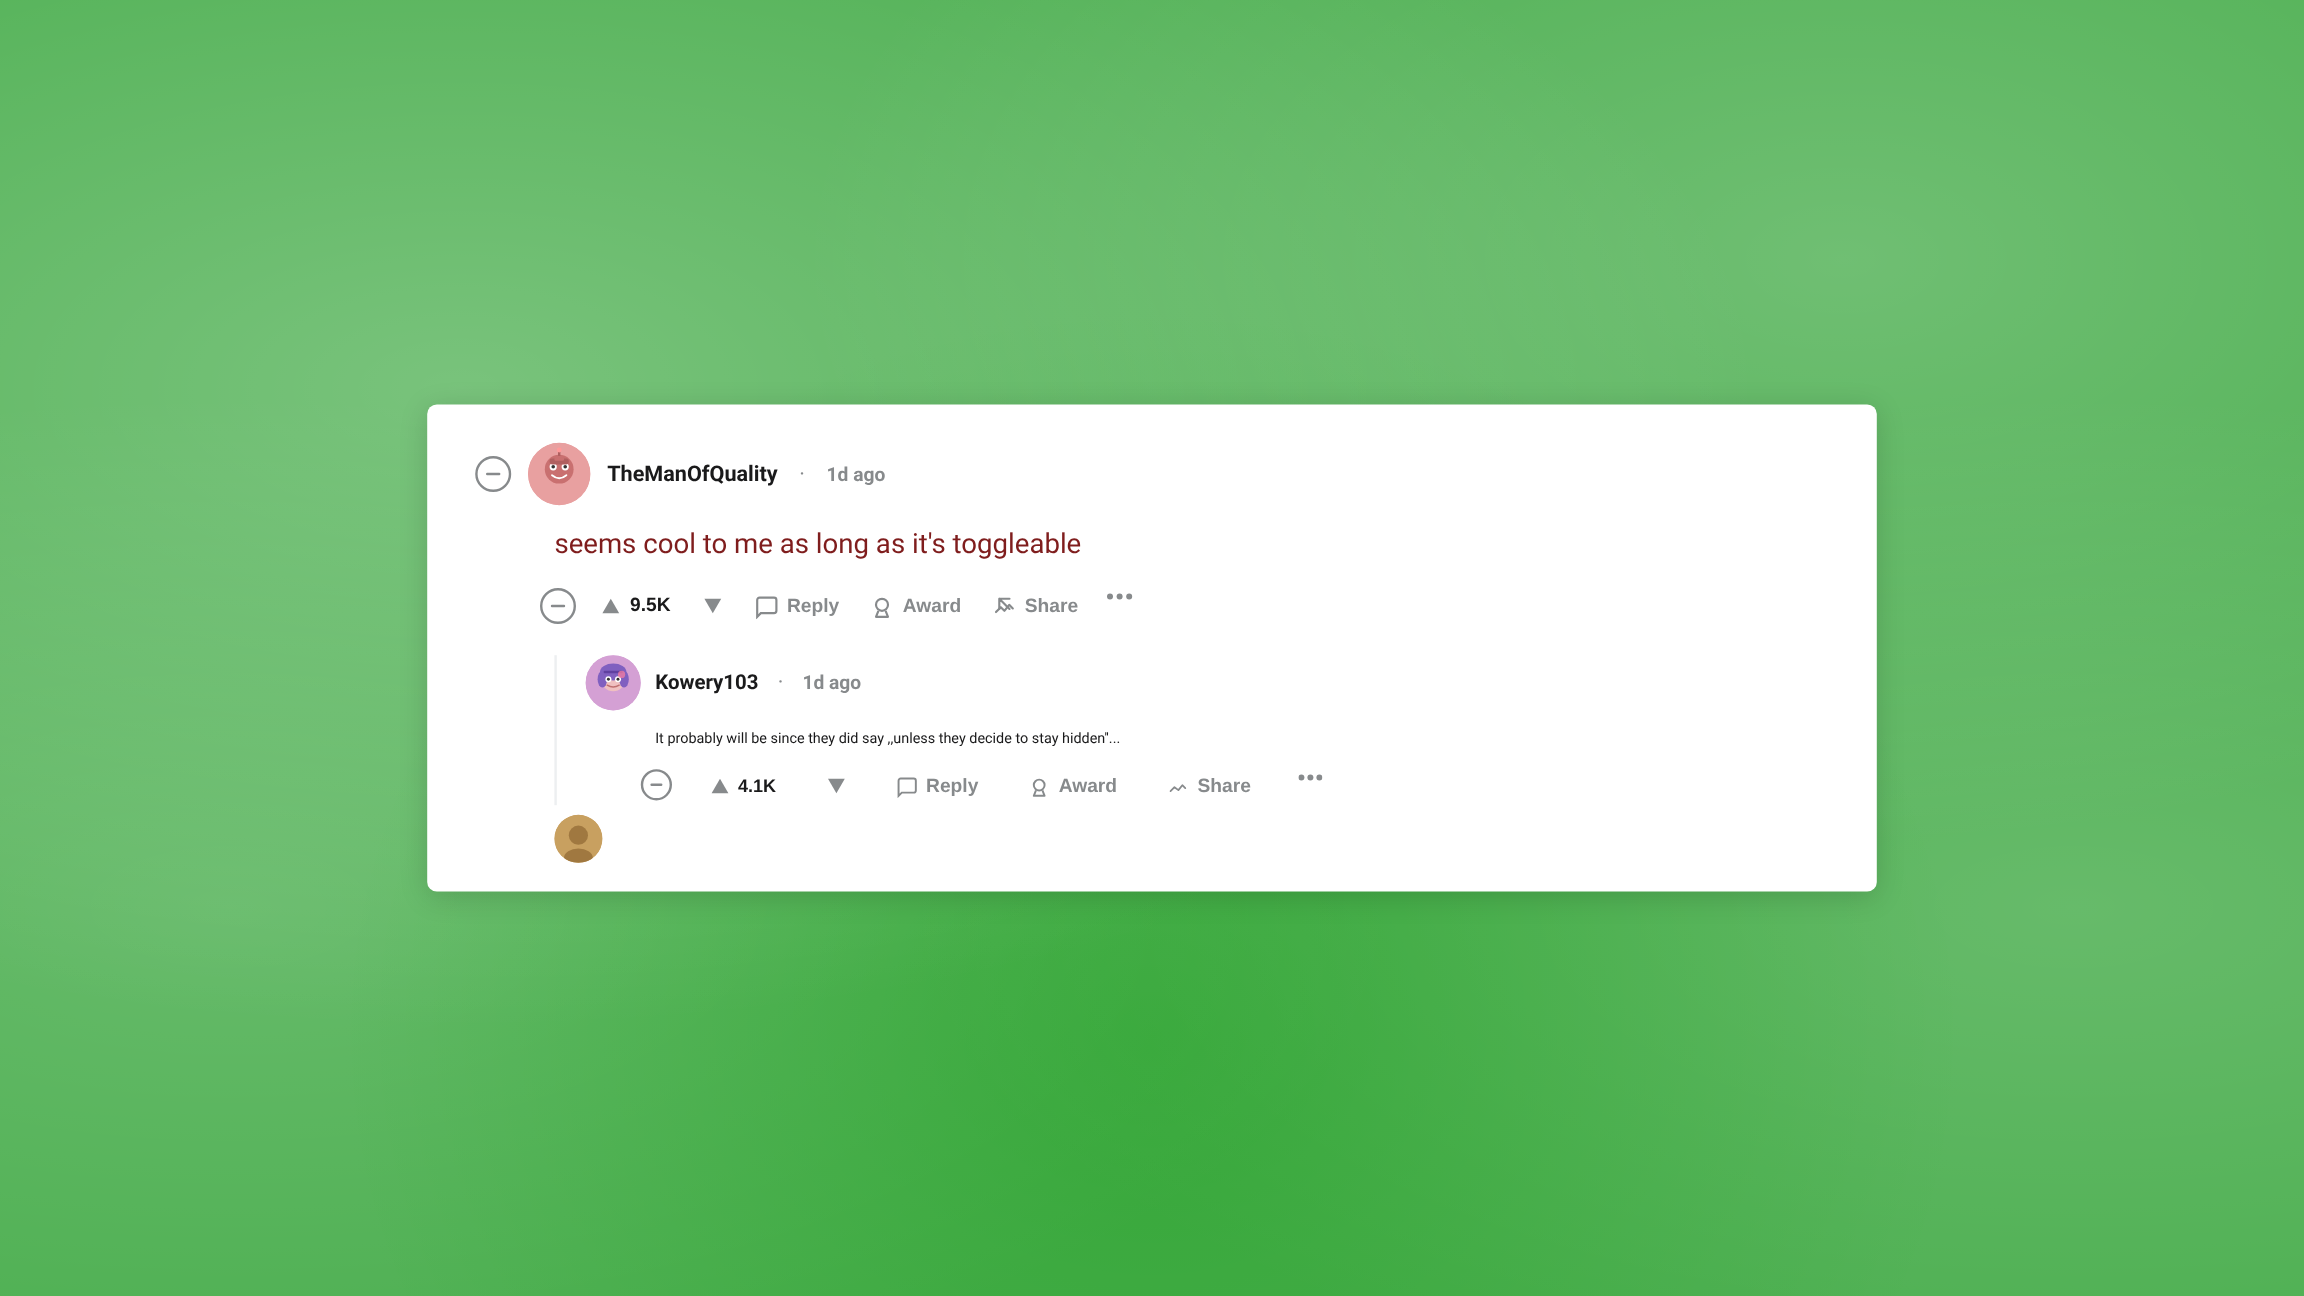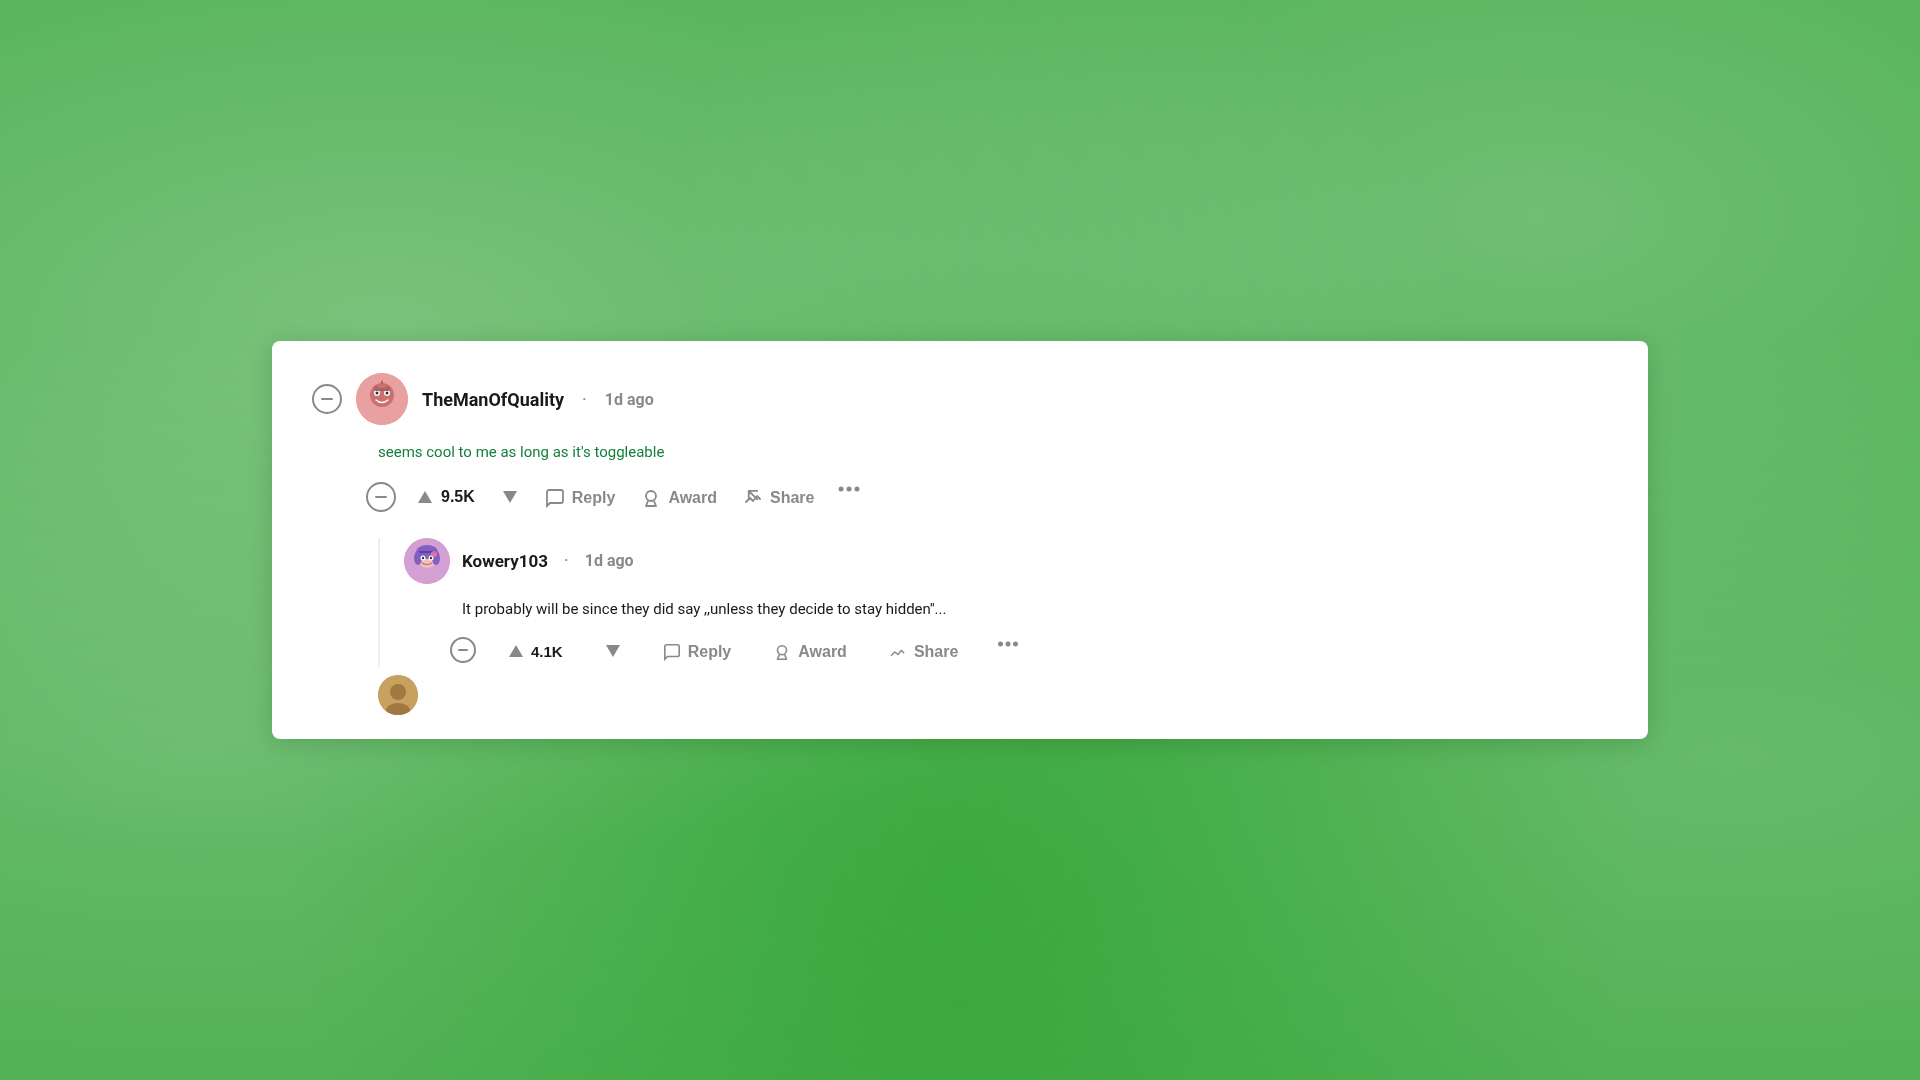--- a/index.html
+++ b/index.html
@@ -25,21 +25,21 @@
         radial-gradient(ellipse at 50% 80%, rgba(0,150,0,0.3) 0%, transparent 50%),
         radial-gradient(ellipse at 10% 70%, rgba(255,255,255,0.15) 0%, transparent 40%),
         radial-gradient(ellipse at 90% 70%, rgba(255,255,255,0.15) 0%, transparent 40%);
       background-color: #4caf50;
     }
 
     .card {
       position: relative;
       background: #fff;
       border-radius: 8px;
-      width: 1376px;
+      width: 1208px;
       padding: 32px 40px 24px 40px;
       box-shadow: 0 4px 24px rgba(0,0,0,0.15);
       overflow: hidden;
     }
 
     
     .comment-top {
       display: flex;
       flex-direction: column;
     }
@@ -90,22 +90,22 @@
     }
 
     .timestamp {
       color: #878a8c;
       font-size: 16px;
       font-weight: bold;
     }
 
     .comment-body {
       margin-left: 66px;
-      font-size: 15px;
-      color: #15803d;
+      font-size: 23px;
+      color: #7f1d1d;
       line-height: 1.5;
       margin-bottom: 18px;
     }
 
     .action-bar {
       display: flex;
       align-items: flex-start;
       gap: 6px;
       margin-left: 54px;
       margin-bottom: 24px;
@@ -178,21 +178,21 @@
 
     .reply-header {
       display: flex;
       align-items: center;
       gap: 12px;
       margin-bottom: 14px;
     }
 
     .reply-body {
       margin-left: 58px;
-      font-size: 15px;
+      font-size: 12px;
       color: #1a1a1b;
       line-height: 1.55;
       margin-bottom: 16px;
     }
 
     .reply-action-bar {
       display: flex;
       align-items: flex-start;
       gap: 22px;
       margin-left: 46px;

